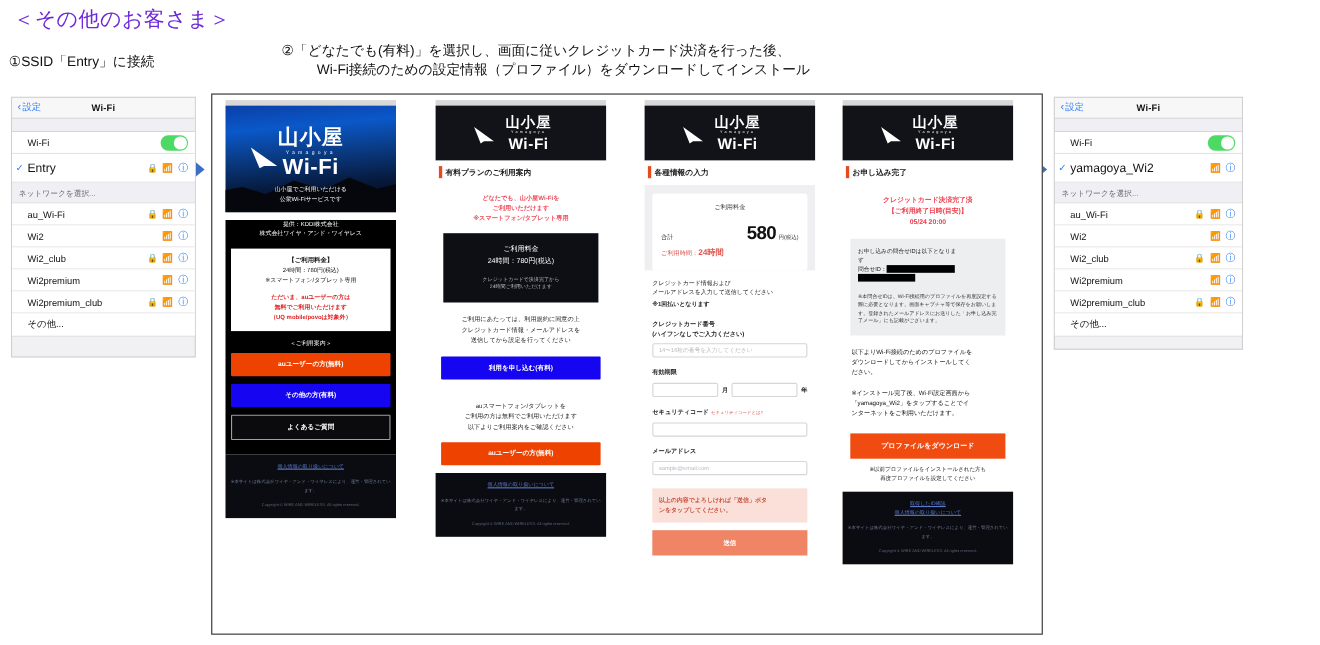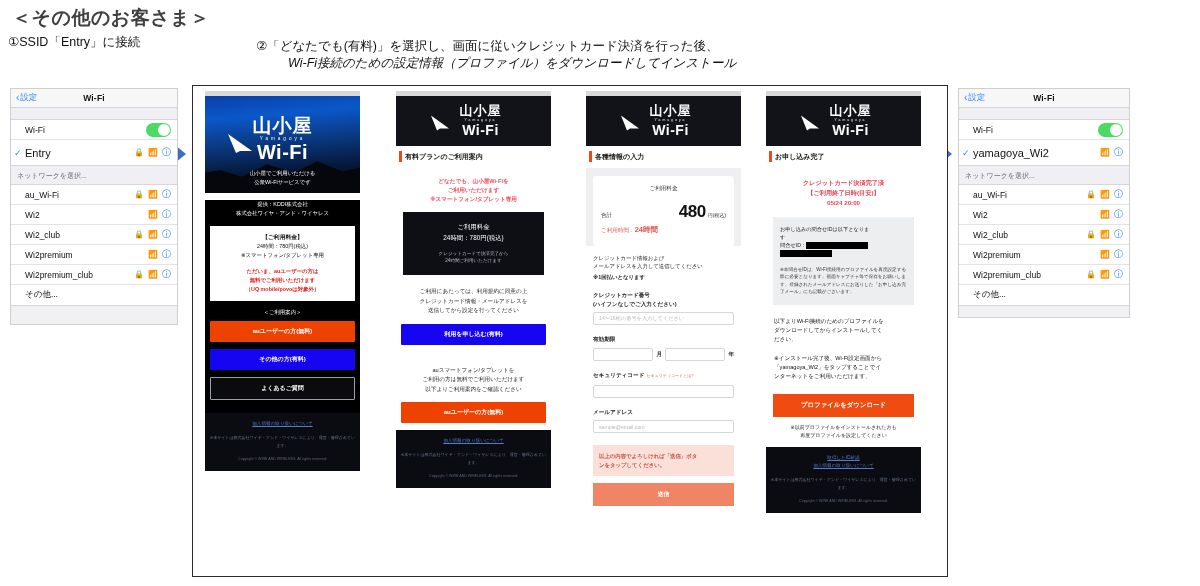--- a/index.html
+++ b/index.html
@@ -8,30 +8,30 @@
     background: #ffffff;
     font-family: "Liberation Sans", "DejaVu Sans", sans-serif;
     color: #1a1a1a;
     overflow: hidden;
   }
   .page { position: relative; width: 1200px; height: 586px; }
 
   
   .main-title {
     position: absolute; left: 12px; top: 5px;
-    font-size: 19px; font-weight: bold; letter-spacing: .5px;
-    color: #404040;
+    font-size: 19px; font-weight: normal; letter-spacing: .5px;
+    color: #6d28d9;
   }
   .step-cap {
     position: absolute;
     font-size: 12.5px; line-height: 17px; color: #111;
   }
-  #cap1 { left: 8px;   top: 34px; }
+  #cap1 { left: 8px;   top: 48px; }
   #cap2 { left: 256px; top: 38px; width: 690px; }
-  #cap2 .l2 { display:block; padding-left: 32px; font-style: italic; }
+  #cap2 .l2 { display:block; padding-left: 32px; }
   #cap3 { left: 962px; top: 38px; width: 238px; }
   #cap3 .l2 { display:block; padding-left: 10px; }
 
   
   .arrow {
     position: absolute; width: 0; height: 0;
     border-top: 13px solid transparent;
     border-bottom: 13px solid transparent;
     border-left: 16px solid #3e6ec4;
   }
@@ -480,21 +480,21 @@
           <div class="logo-wifi">Wi-Fi</div>
         </div>
       </div>
       <div class="page-title">各種情報の入力</div>
       <div class="s3-body">
         <div class="price-card">
           <div class="pc-t">ご利用料金</div>
           <div class="pc-row">
             <span class="pc-lbl">合計</span>
             <span>
-              <span class="pc-amt">480</span><span class="pc-unit">円(税込)</span>
+              <span class="pc-amt">580</span><span class="pc-unit">円(税込)</span>
             </span>
           </div>
           <div class="pc-red">
             <span>ご利用時間：</span><b>24時間</b>
           </div>
         </div>
       </div>
       <div class="s3-form">
         <div class="f-desc">
           <div>クレジットカード情報および</div>

